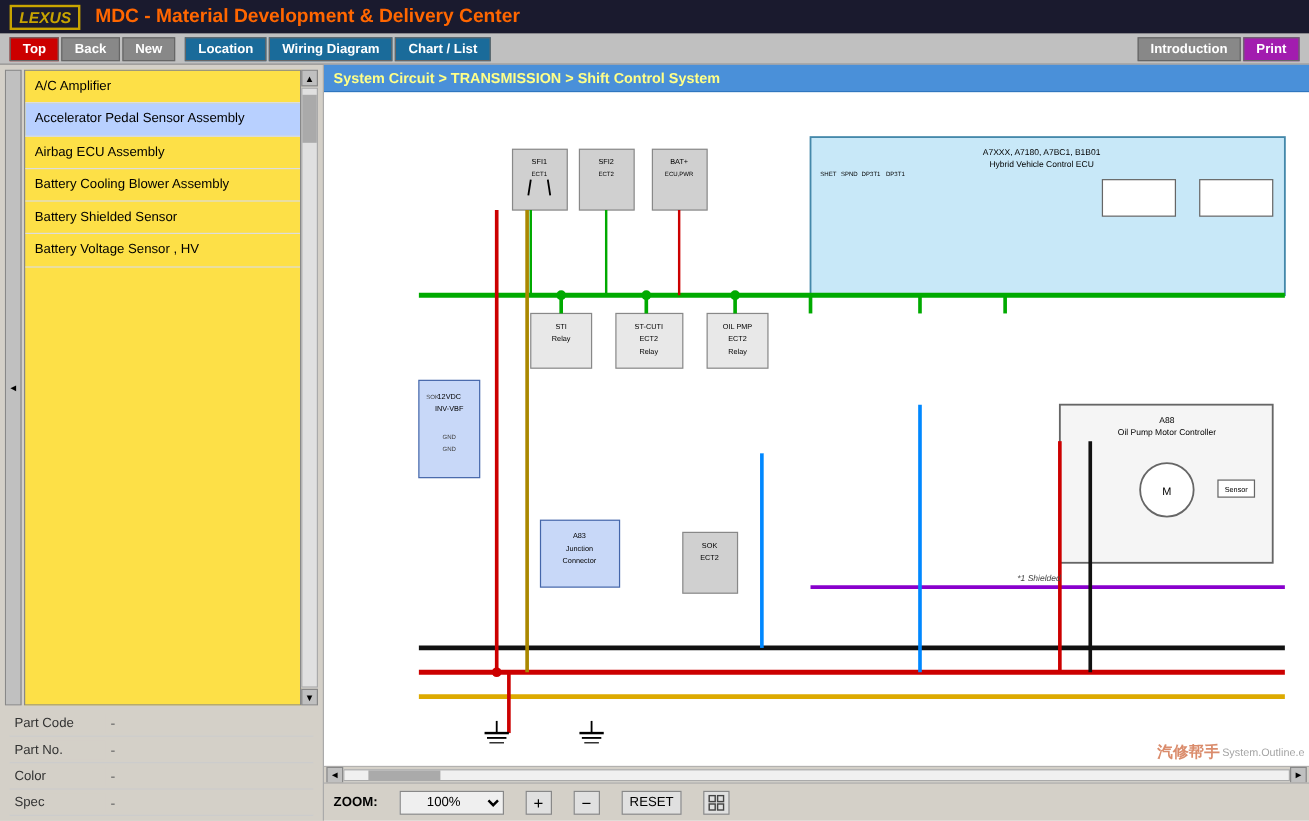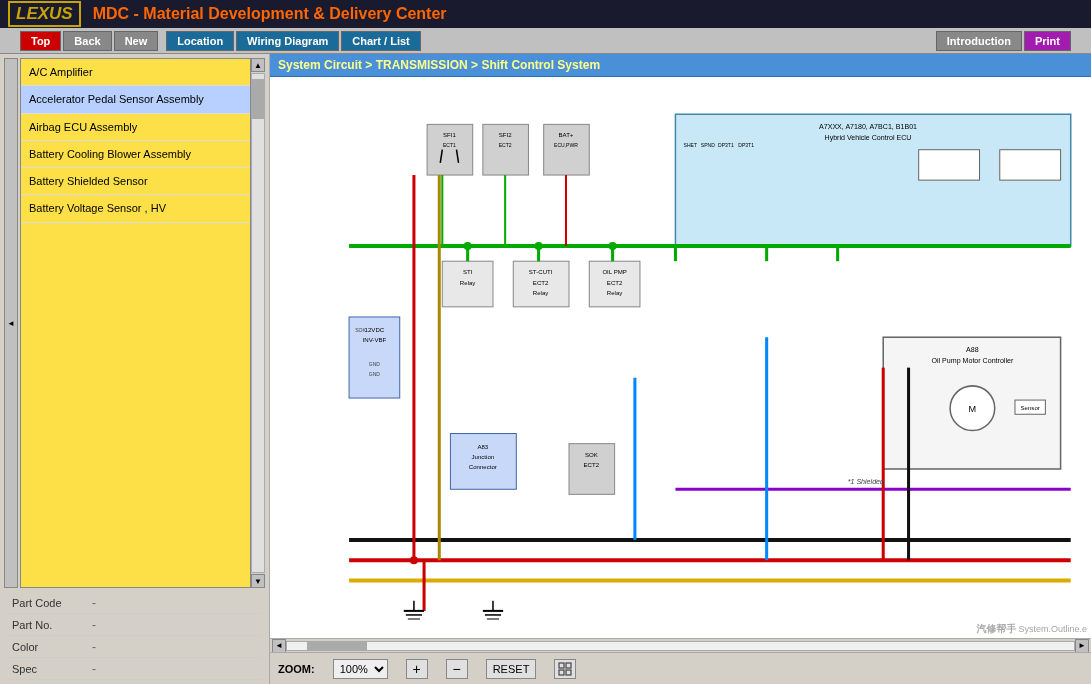--- a/index.html
+++ b/index.html
@@ -1,26 +1,26 @@
 <!DOCTYPE html>
 <html><head>
   <meta charset="utf-8">
   <style>
     * { margin: 0; padding: 0; box-sizing: border-box; }
     body { font-family: Arial, sans-serif; font-size: 12px; background: #d4d0c8; width: 1091px; height: 684px; overflow: hidden; }
 
     
     #header { background: #1a1a2e; height: 28px; display: flex; align-items: center; padding: 0 8px; }
     #logo-area { display: flex; align-items: center; gap: 8px; }
-    #logo-text { color: #c8a400; font-size: 17px; font-weight: bold; font-style: italic; border: 2px solid #c8a400; padding: 1px 6px; }
+    #logo-text { color: #c8a400; font-size: 13px; font-weight: bold; font-style: italic; border: 2px solid #c8a400; padding: 1px 6px; }
     #app-title { color: #ff6600; font-size: 16px; font-weight: bold; margin-left: 12px; flex: 1; }
     #vehicle-select { background: #4a4a6a; color: white; font-size: 11px; padding: 2px 8px; border: 1px solid #888; }
 
     
-    #toolbar { background: #c0c0c0; height: 26px; display: flex; align-items: center; padding: 0 20px; gap: 2px; border-bottom: 1px solid #888; }
+    #toolbar { background: #c0c0c0; height: 26px; display: flex; align-items: center; padding: 0 8px; gap: 2px; border-bottom: 1px solid #888; }
     .toolbar-btn { height: 20px; padding: 0 10px; font-size: 11px; font-weight: bold; cursor: pointer; border: 1px solid #666; color: white; }
     .btn-red { background: #cc0000; }
     .btn-gray { background: #888888; }
     .btn-blue { background: #1a6b9a; }
     .btn-intro { background: #888888; margin-left: auto; }
     .btn-print { background: #a21caf; }
     .toolbar-sep { width: 4px; }
 
     
     #main { display: flex; height: calc(684px - 54px); }
@@ -43,21 +43,21 @@
 
     
     #diagram-area { flex: 1; overflow: hidden; background: white; position: relative; }
 
     
     #wiring-svg { width: 100%; height: 100%; }
 
     
     #bottom-toolbar { height: 32px; background: #d4d0c8; border-top: 1px solid #aaa; display: flex; align-items: center; padding: 0 8px; gap: 18px; }
     #zoom-label { font-size: 11px; font-weight: bold; }
-    #zoom-select { height: 20px; font-size: 11px; padding: 0 2px; border: 1px solid #888; }
+    #zoom-select { height: 20px; font-size: 11px; padding: 0 18px; border: 1px solid #888; }
     .zoom-btn { height: 20px; width: 22px; font-size: 14px; cursor: pointer; background: #e0e0e0; border: 1px solid #888; display: flex; align-items: center; justify-content: center; }
     #reset-btn { height: 20px; padding: 0 6px; font-size: 11px; cursor: pointer; background: #e0e0e0; border: 1px solid #888; }
     #fit-btn { height: 20px; width: 22px; cursor: pointer; background: #e0e0e0; border: 1px solid #888; display: flex; align-items: center; justify-content: center; }
 
     
     #hscroll { height: 14px; background: #d4d0c8; border-top: 1px solid #aaa; display: flex; align-items: center; padding: 0 2px; }
     #hscroll-track { flex: 1; height: 10px; background: #f0f0f0; border: 1px solid #aaa; position: relative; }
     #hscroll-thumb { width: 60px; height: 8px; background: #aaa; position: absolute; left: 20px; top: 0; }
     #hscroll-left { width: 14px; height: 14px; background: #c0c0c0; border: 1px solid #888; display: flex; align-items: center; justify-content: center; font-size: 8px; cursor: pointer; }
     #hscroll-right { width: 14px; height: 14px; background: #c0c0c0; border: 1px solid #888; display: flex; align-items: center; justify-content: center; font-size: 8px; cursor: pointer; }
@@ -254,21 +254,21 @@
         <circle cx="265" cy="150" r="4" fill="#00aa00"></circle>
         <circle cx="338" cy="150" r="4" fill="#00aa00"></circle>
         <circle cx="142" cy="460" r="4" fill="#cc0000"></circle>
 
         <text x="570" y="385" font-size="7" fill="#444" font-style="italic">*1 Shielded</text>
 
       </svg>
 
       
       <div id="watermark">
-        <span style="color:#737373; font-size:10px; font-weight:bold;">汽修帮手</span>
+        <span style="color:#c2410c; font-size:13px; font-weight:bold;">汽修帮手</span>
         <span style="color:#666; font-size:9px;">System.Outline.e</span>
       </div>
     </div>
 
     <div id="hscroll">
       <div id="hscroll-left">◄</div>
       <div id="hscroll-track">
         <div id="hscroll-thumb"></div>
       </div>
       <div id="hscroll-right">►</div>

